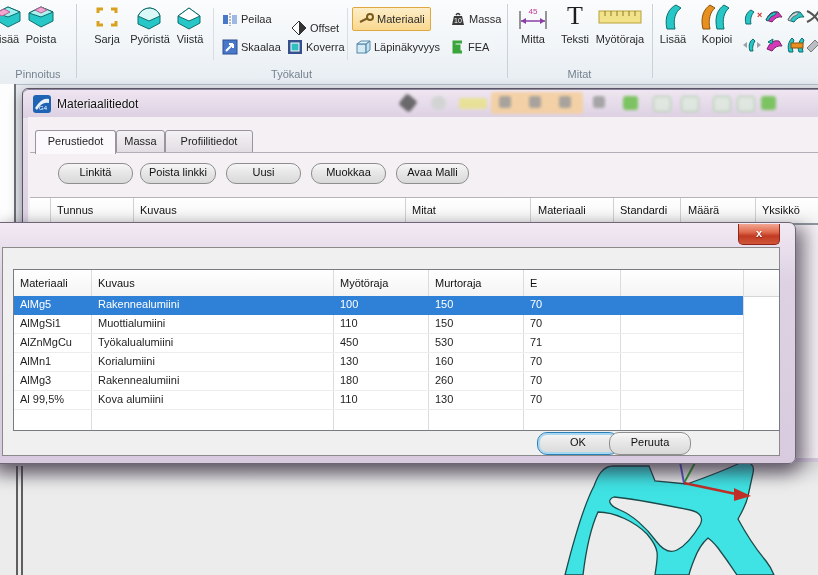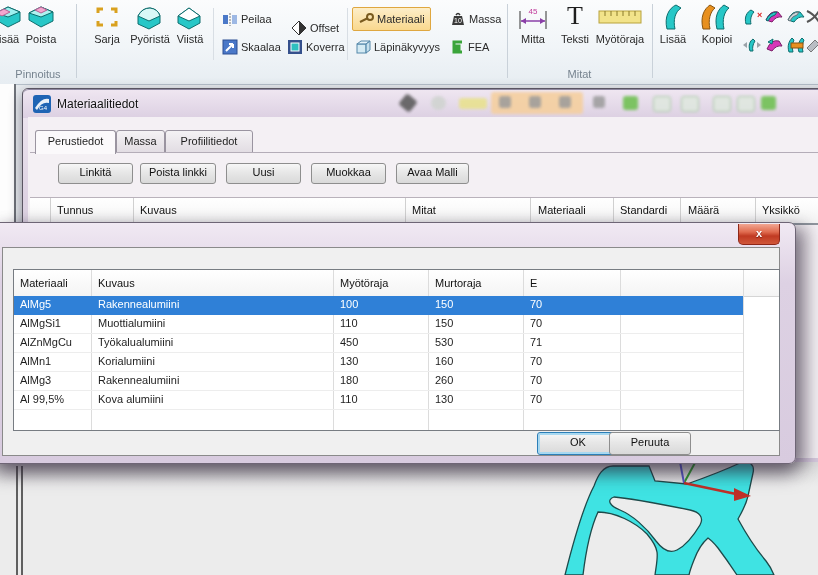--- a/index.html
+++ b/index.html
@@ -24,21 +24,21 @@
   #dlg1 .titlebar{position:absolute;left:0;top:0;width:100%;height:28px;border-radius:6px 6px 0 0;
         border-top:1px solid #8d86a0;background:linear-gradient(#efe6f1,#dcd0e2);}
   #dlg1 .title{position:absolute;left:34px;top:7px;font-size:12px;color:#111;text-shadow:0 0 3px #fff;}
   #dlg1 .content{position:absolute;left:5px;top:28px;width:801px;height:341px;background:#f4f0f4;}
   .ghost{position:absolute;filter:blur(1.6px);opacity:.85;border-radius:3px;}
   .tab{position:absolute;top:130px;height:21px;line-height:21px;text-align:center;
        background:linear-gradient(#f4f2f4,#e2dde3);border:1px solid #9a94a0;border-bottom:1px solid #9a94a0;border-radius:3px 3px 0 0;}
   .tab.active{background:#fbf9fb;height:23px;z-index:3;border-bottom:none;}
   .tabline{position:absolute;left:30px;top:152px;width:788px;height:1px;background:#b4adb8;}
   .w7btn{position:absolute;height:19px;background:linear-gradient(#f7f7f7,#e7e7e7 45%,#d9d9d9);
-       border:1px solid #8e8e8e;border-radius:3px;text-align:center;color:#111;
+       border:1px solid #8e8e8e;border-radius:10px;text-align:center;color:#111;
        font-family:"Liberation Sans",sans-serif;font-size:11px;line-height:17px;}
   
   #d1head{left:30px;top:197px;width:788px;height:25px;background:linear-gradient(#ffffff,#f4f4f4);
         border-top:1px solid #b9b2bb;border-bottom:2px solid #8f969e;}
   #d1head .h{position:absolute;top:6px;color:#111;}
   #d1head .v{position:absolute;top:0;height:25px;width:1px;background:#d0d0d0;}
   
   #dlg2{left:-8px;top:222px;width:802px;height:240px;border:1px solid #6e6575;border-radius:7px;
         background:linear-gradient(#f1e9f3,#ddd1e3 25%,#d8cbdf);
         box-shadow:0 10px 18px rgba(40,30,50,.55),12px 4px 16px rgba(40,30,50,.35);}
@@ -166,20 +166,21 @@
             <polygon points="11,5 15,2 15,11 11,14" fill="rgba(170,210,230,.6)" stroke="#5588aa"></polygon>
           </svg></span>
       <span class="lbl">Läpinäkyvyys</span>
     </div>
     <div class="small-btn" style="left:449px;top:37px">
       <span class="icon16"><svg width="16" height="16">
             <path d="M13,3 L5,3 L5,7 L10,7 L10,10 L5,10 L5,13 L13,13" fill="none" stroke="#3aa53a" stroke-width="3"></path>
           </svg></span>
       <span class="lbl">FEA</span>
     </div>
+    <div class="grp-label" style="left:76px;width:431px">Työkalut</div>
     <div class="grp-sep" style="left:507px"></div>
 
     <div class="abs" style="left:517px;top:5px">
       <svg width="32" height="26">
           <text x="16" y="9" font-size="8" fill="#c0399a" text-anchor="middle" font-family="Liberation Sans,sans-serif">45</text>
           <line x1="3" y1="6" x2="3" y2="24" stroke="#333"></line>
           <line x1="29" y1="6" x2="29" y2="24" stroke="#333"></line>
           <line x1="4" y1="16" x2="28" y2="16" stroke="#8a3fa8" stroke-width="1.5"></line>
           <polygon points="4,16 9,13 9,19" fill="#8a3fa8"></polygon>
           <polygon points="28,16 23,13 23,19" fill="#8a3fa8"></polygon>

